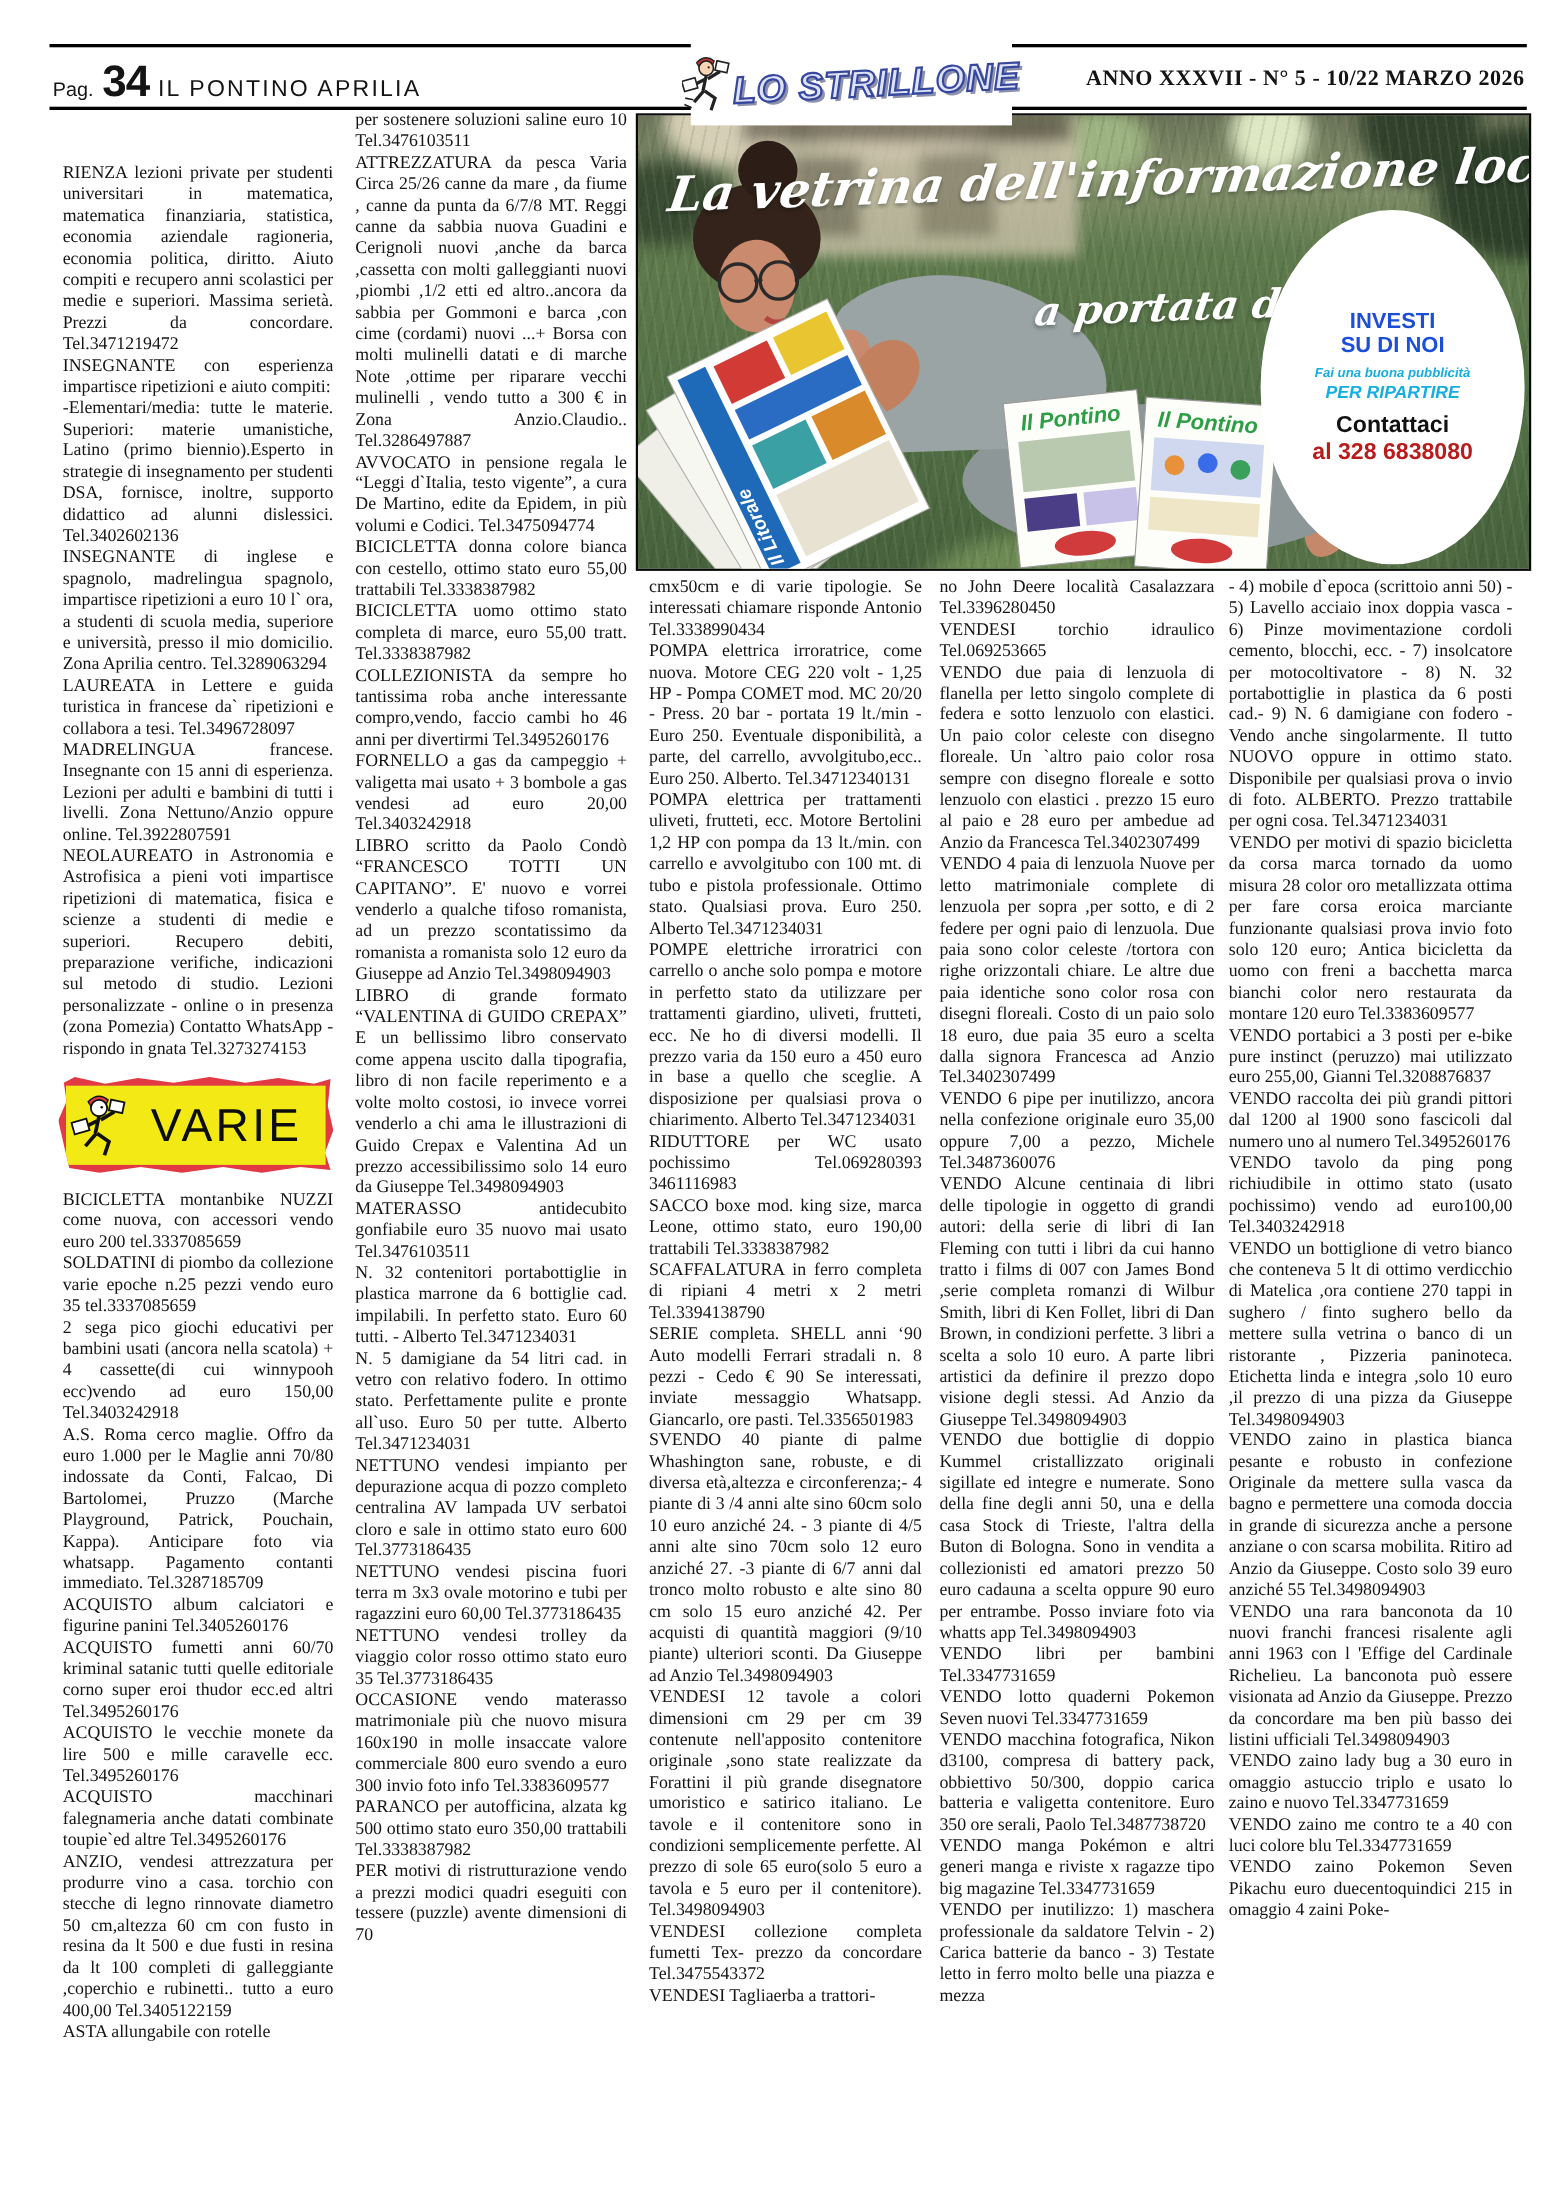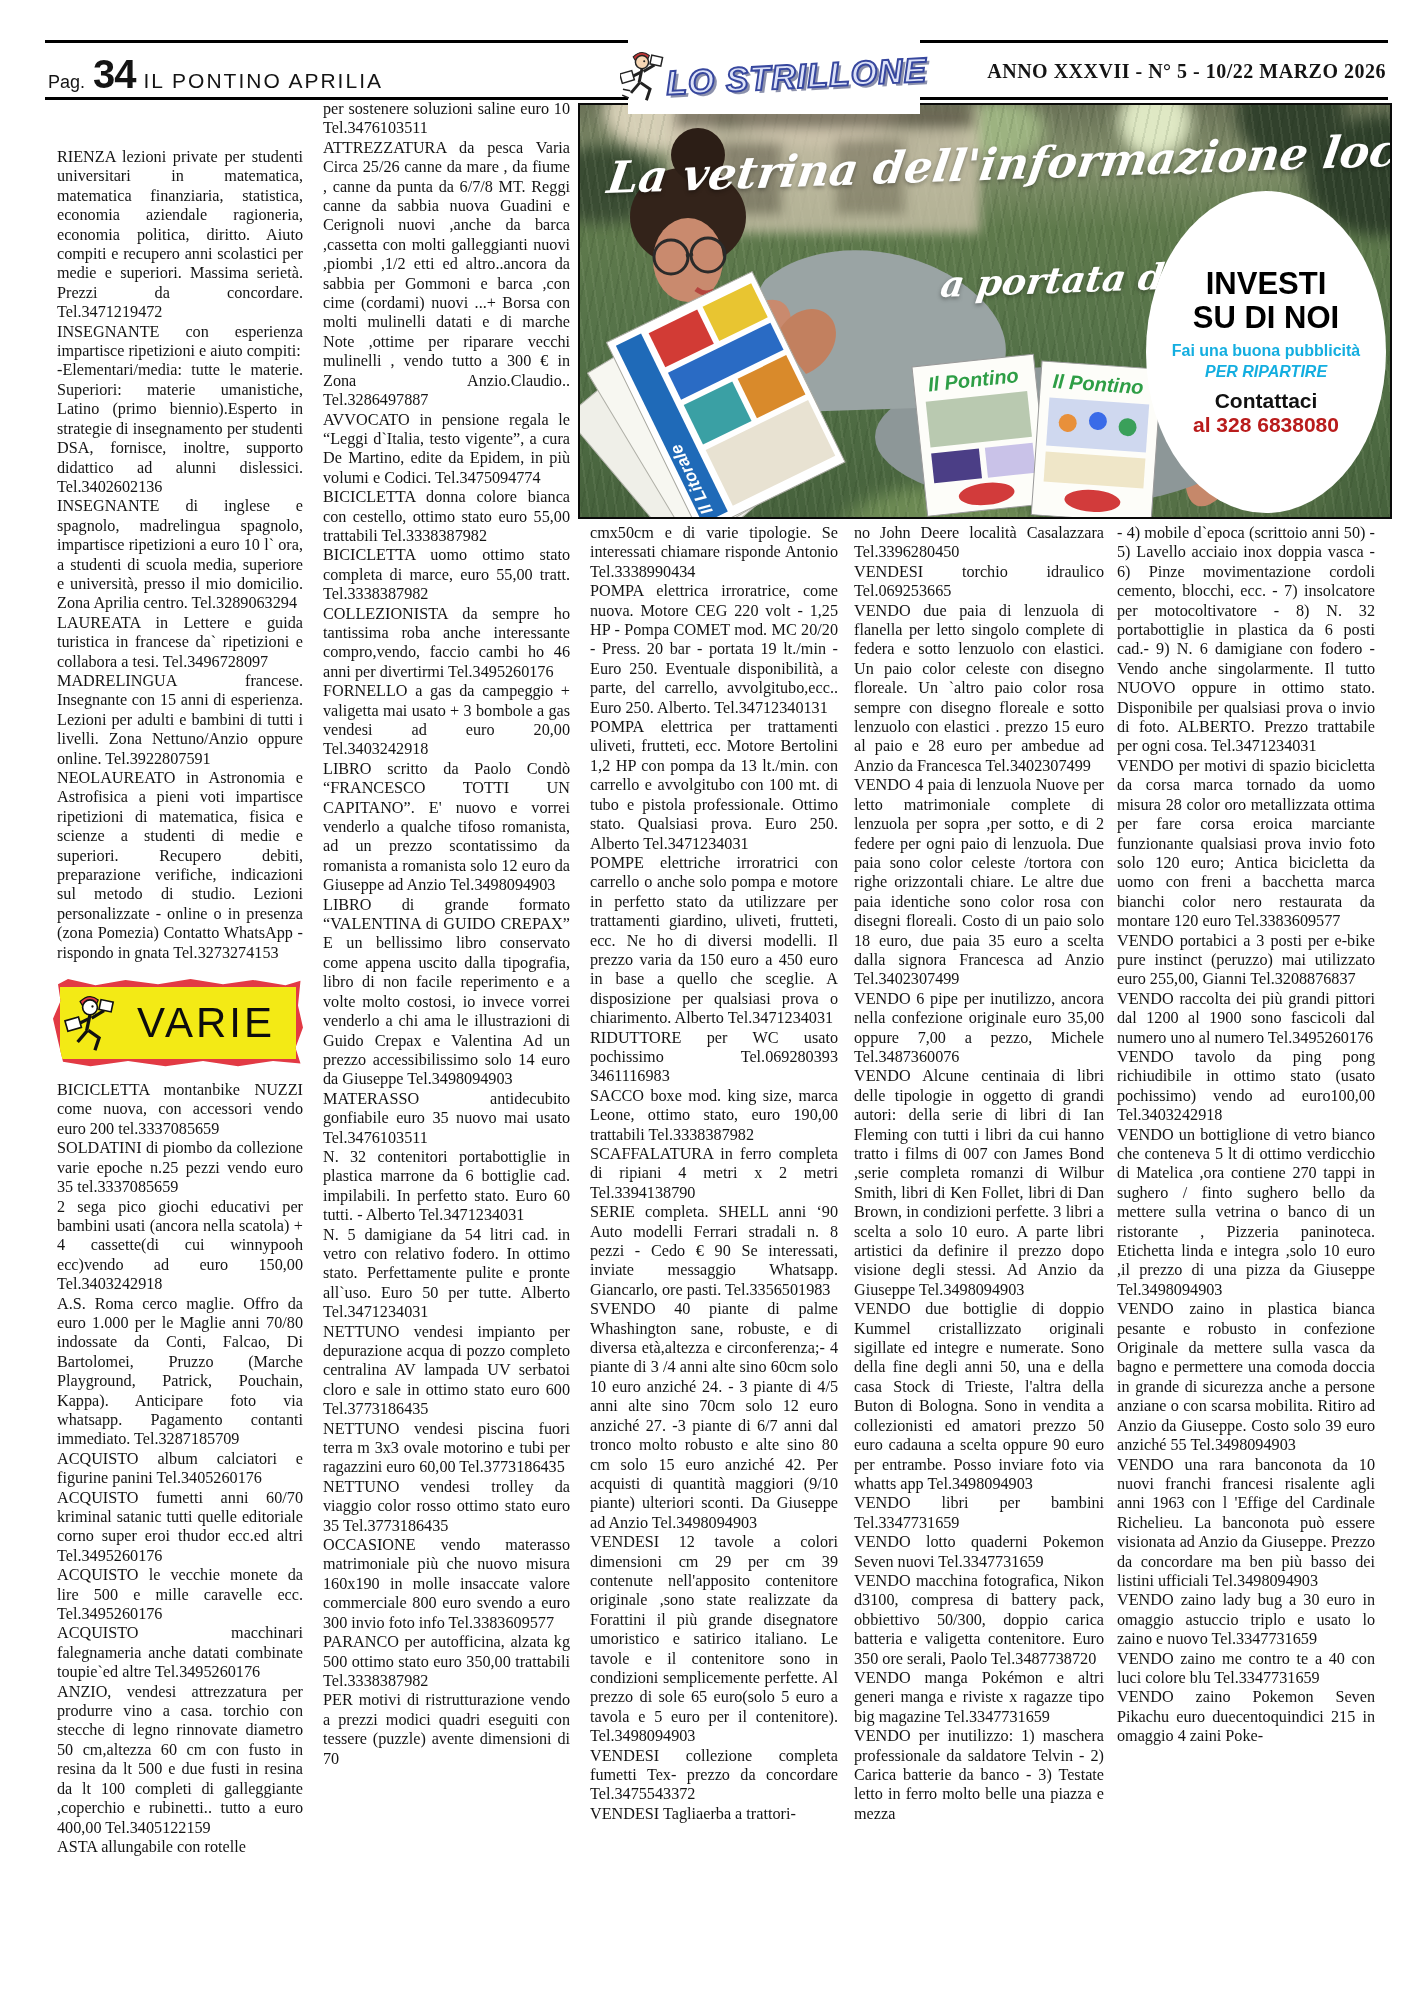--- a/index.html
+++ b/index.html
@@ -64,22 +64,22 @@
          font-family:"DejaVu Serif",serif;font-style:italic;font-weight:bold;font-size:44px;
          color:#fff;transform:skewX(-10deg) rotate(-2deg);
          text-shadow:0 2px 4px rgba(0,0,0,.35);white-space:nowrap;z-index:2;}
   .ad-h2{position:absolute;right:110px;top:152px;font-family:"DejaVu Serif",serif;
          font-style:italic;font-weight:bold;font-size:36px;color:#fff;
          transform:skewX(-10deg) rotate(-2deg);text-shadow:0 2px 4px rgba(0,0,0,.35);z-index:2;}
   .invest-panel{position:absolute;right:4px;top:86px;width:240px;height:322px;background:#fff;
          border-radius:50%;display:flex;flex-direction:column;align-items:center;
          justify-content:center;text-align:center;z-index:3;
          font-family:"Liberation Sans",sans-serif;}
-  .inv1{font-size:31px;font-weight:900;color:#000000;line-height:1.1;}
-  .inv3{font-size:16px;font-weight:700;color:#14aee0;margin-top:7px;}
+  .inv1{font-size:20px;font-weight:900;color:#1d4ed8;line-height:1.1;}
+  .inv3{font-size:12px;font-weight:700;font-style:italic;color:#14aee0;margin-top:7px;}
   .inv4{font-size:16px;font-weight:700;font-style:italic;color:#14aee0;margin-top:3px;}
   .inv5{font-size:21px;font-weight:800;color:#111;margin-top:8px;}
   .inv6{font-size:21px;font-weight:800;color:#b91c1c;}
 </style>
 </head>
 <body>
 
 <div class="page">
 
   <div class="rule rule-top"></div>

